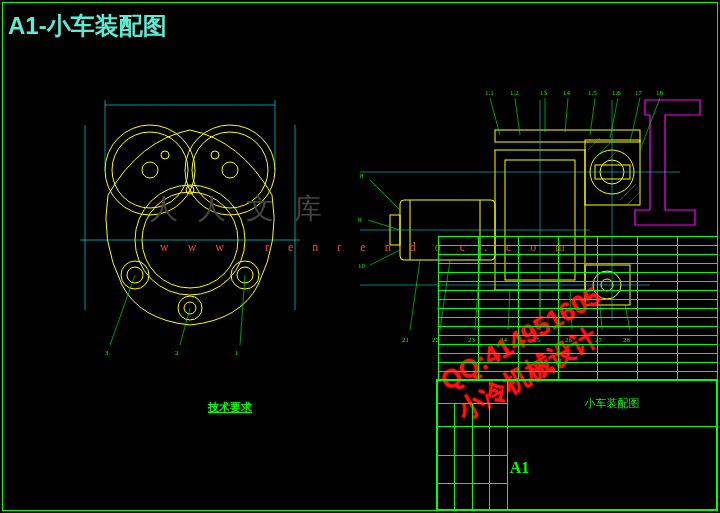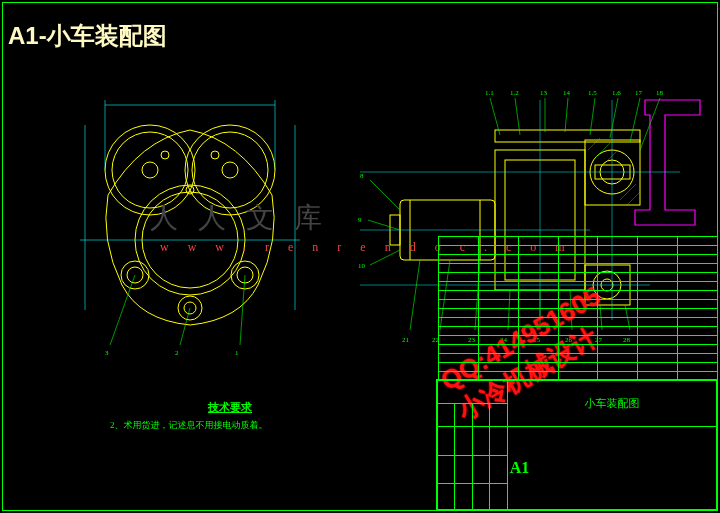--- a/index.html
+++ b/index.html
@@ -16,34 +16,33 @@
     position: absolute;
     left: 2px;
     top: 2px;
     width: 714px;
     height: 507px;
     border: 1px solid #0f0;
   }
   .title {
     position: absolute;
     left: 8px;
-    top: 20px;
-    color: #fef9c3;
+    top: 10px;
+    color: #5eead4;
     font-size: 24px;
     font-weight: bold;
     font-family: "SimHei", sans-serif;
   }
   .watermark {
     position: absolute;
     color: #444;
     font-size: 28px;
     font-family: "SimSun", serif;
     pointer-events: none;
     letter-spacing: 20px;
-    margin-top: 9px;
   }
   .watermark-url {
     position: absolute;
     color: #ef4444;
     font-size: 12px;
     letter-spacing: 8px;
   }
   .red-overlay {
     position: absolute;
     color: #f11;
@@ -60,21 +59,21 @@
   .tech-req {
     position: absolute;
     color: #0f0;
     font-size: 9px;
     line-height: 1.4;
   }
   .tech-req-title {
     font-size: 11px;
     font-weight: bold;
     text-decoration: underline;
-    margin-bottom: 4px;
+    margin-bottom: 20px;
     display: block;
     text-align: center;
   }
   .title-block {
     position: absolute;
     bottom: 2px;
     right: 2px;
     width: 280px;
     height: 130px;
     border: 1px solid #0f0;
@@ -258,21 +257,20 @@
 <div class="watermark" style="left:150px; top:190px;">人人文库</div>
 <div class="watermark-url" style="left:160px; top:240px;">w w w . r e n r e n d o c . c o m</div>
 
 <div class="red-overlay" style="left:440px; top:320px;">
   <span>QQ:414951605</span><br>
   <span>小冷机械设计</span>
 </div>
 
 <div class="tech-req" style="left:110px; top:400px; width:240px;">
   <span class="tech-req-title">技术要求</span>
-  <div>2、术用货进，记述息不用接电动质着。</div>
 </div>
 
 <table class="bom-table">
   <tbody id="bom-body">
       <tr>
         <td></td>
         <td></td>
         <td></td>
         <td></td>
         <td></td>

